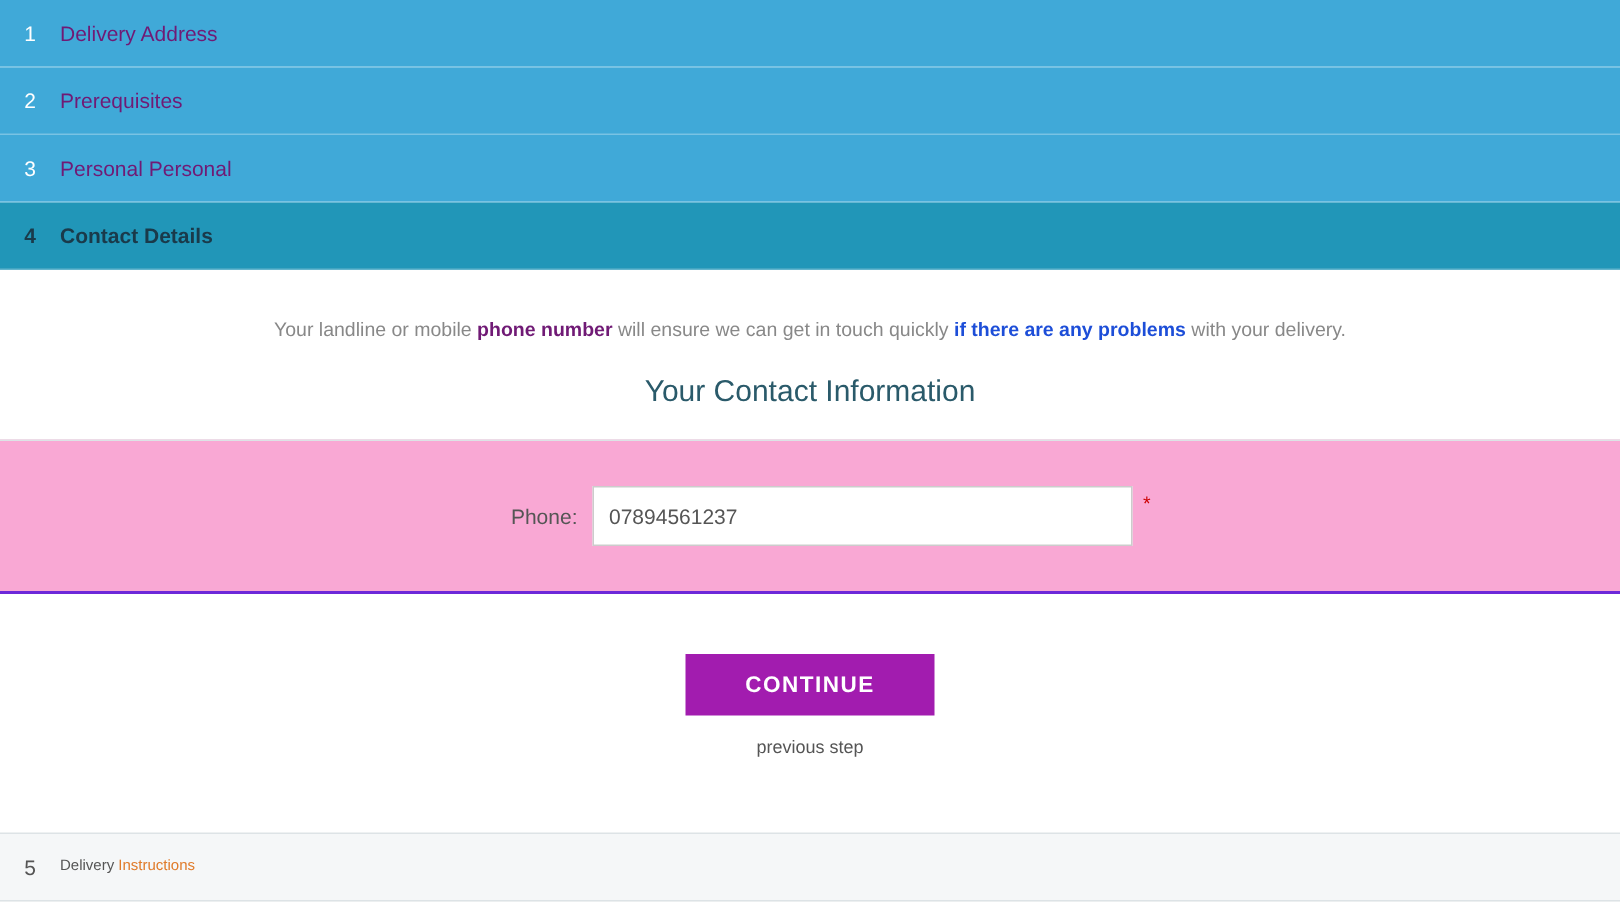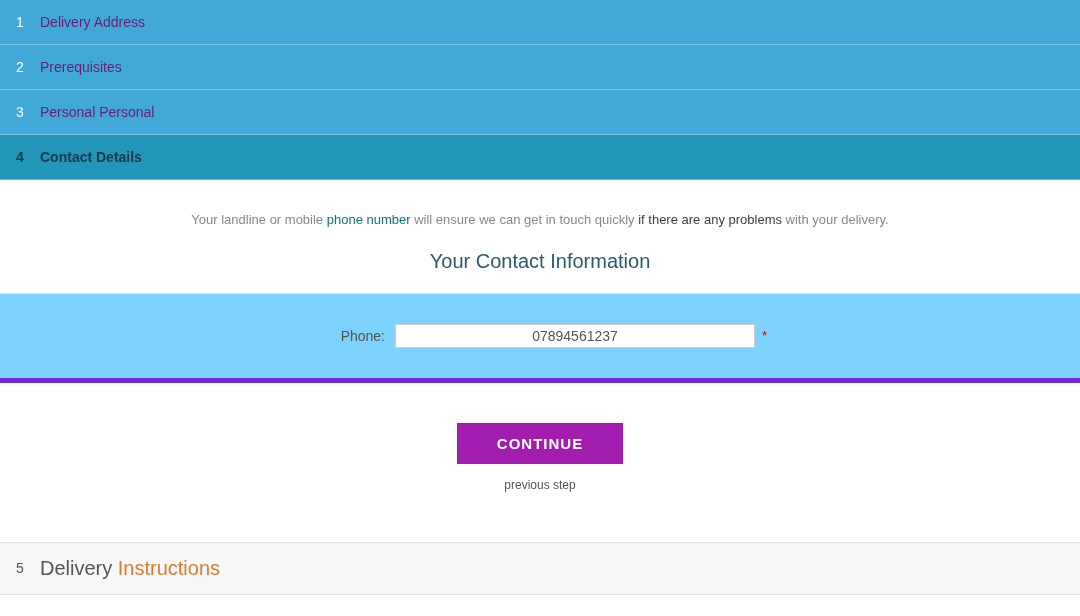--- a/index.html
+++ b/index.html
@@ -63,39 +63,41 @@
 
     .info-text {
       text-align: center;
       color: #888;
       font-size: 13px;
       margin-bottom: 20px;
       line-height: 1.5;
     }
 
     .info-text .highlight-orange {
-      color: #0f766e;
+      color: #701a75;
+      font-weight: bold;
     }
 
     .info-text .highlight-blue {
-      color: #404040;
+      color: #1d4ed8;
+      font-weight: bold;
     }
 
     .section-title {
       text-align: center;
       color: #2a5a6a;
       font-size: 20px;
       font-weight: normal;
     }
 
     
     .form-section {
-      background: #7dd3fc;
+      background: #f9a8d4;
       border-top: 1px solid #dde3e6;
-      border-bottom: 5px solid #6d28d9;
+      border-bottom: 2px solid #6d28d9;
       padding: 30px 20px;
     }
 
     .form-row {
       display: flex;
       align-items: center;
       justify-content: center;
       gap: 10px;
     }
 
@@ -105,28 +107,27 @@
       text-align: right;
       min-width: 60px;
     }
 
     .input-wrapper {
       position: relative;
     }
 
     .phone-input {
       width: 360px;
-      height: 24px;
+      height: 40px;
       border: 1px solid #ccc;
       padding: 6px 10px;
       font-size: 14px;
       color: #555;
       outline: none;
       background: #fff;
-      text-align: center;
     }
 
     .required-star {
       position: absolute;
       top: 4px;
       right: -12px;
       color: #cc0000;
       font-size: 13px;
     }
 
@@ -177,21 +178,21 @@
 
     .bottom-step-number {
       width: 40px;
       text-align: center;
       font-size: 14px;
       color: #555;
       flex-shrink: 0;
     }
 
     .bottom-step-label {
-      font-size: 20px;
+      font-size: 10px;
       color: #555;
     }
 
     .bottom-step-label .highlight-orange {
       color: #e07b2a;
     }
   </style>
 </head>
 <body>
 

